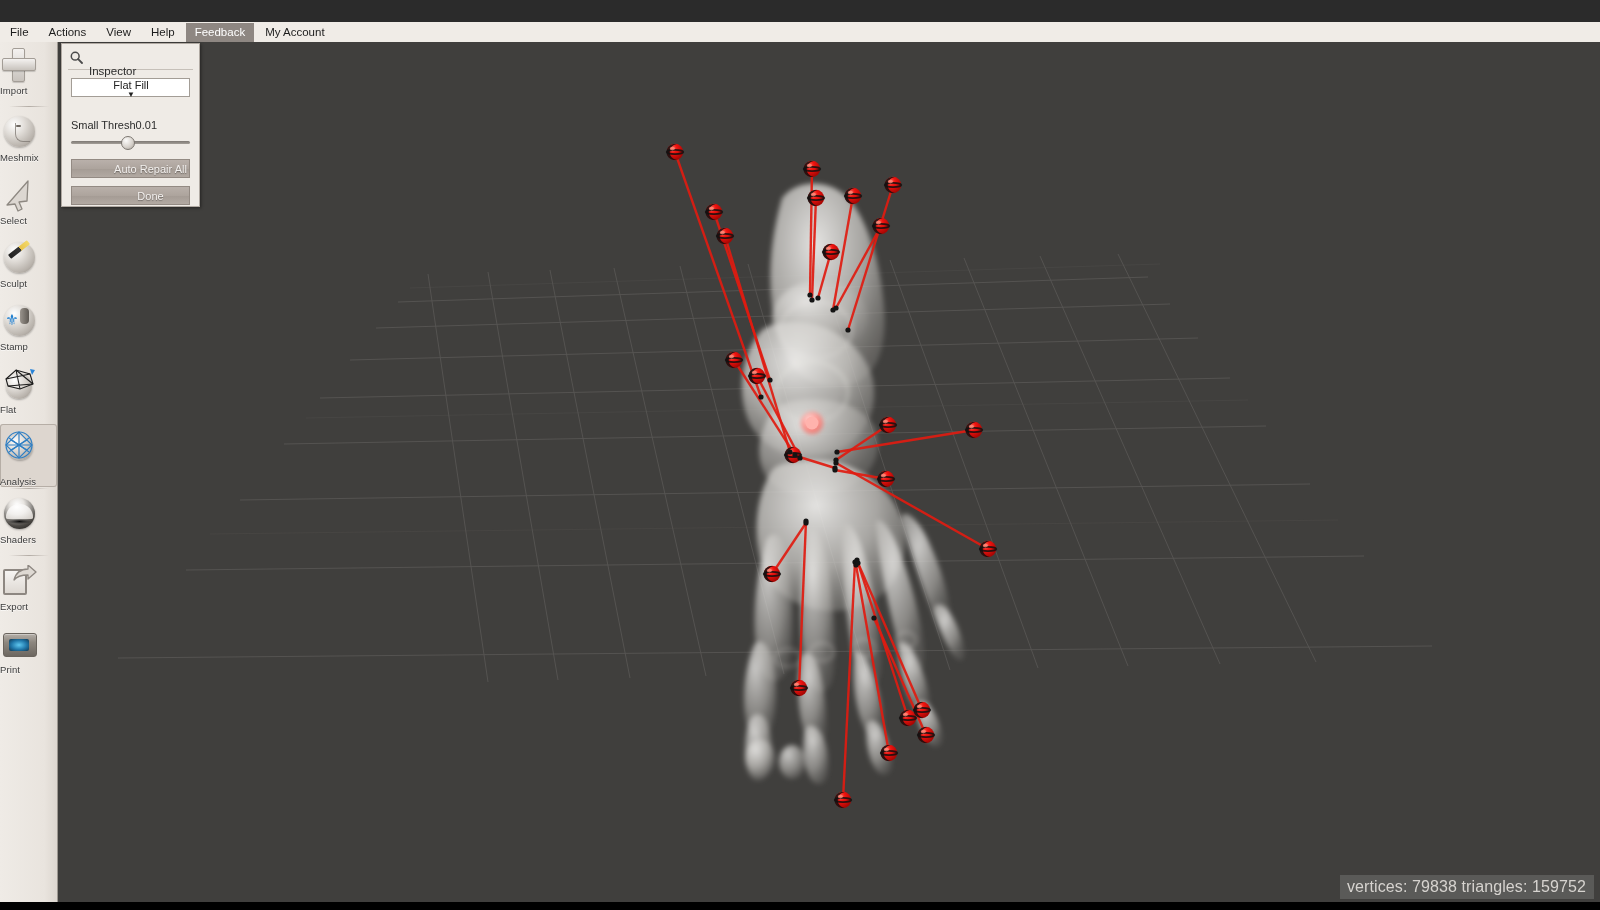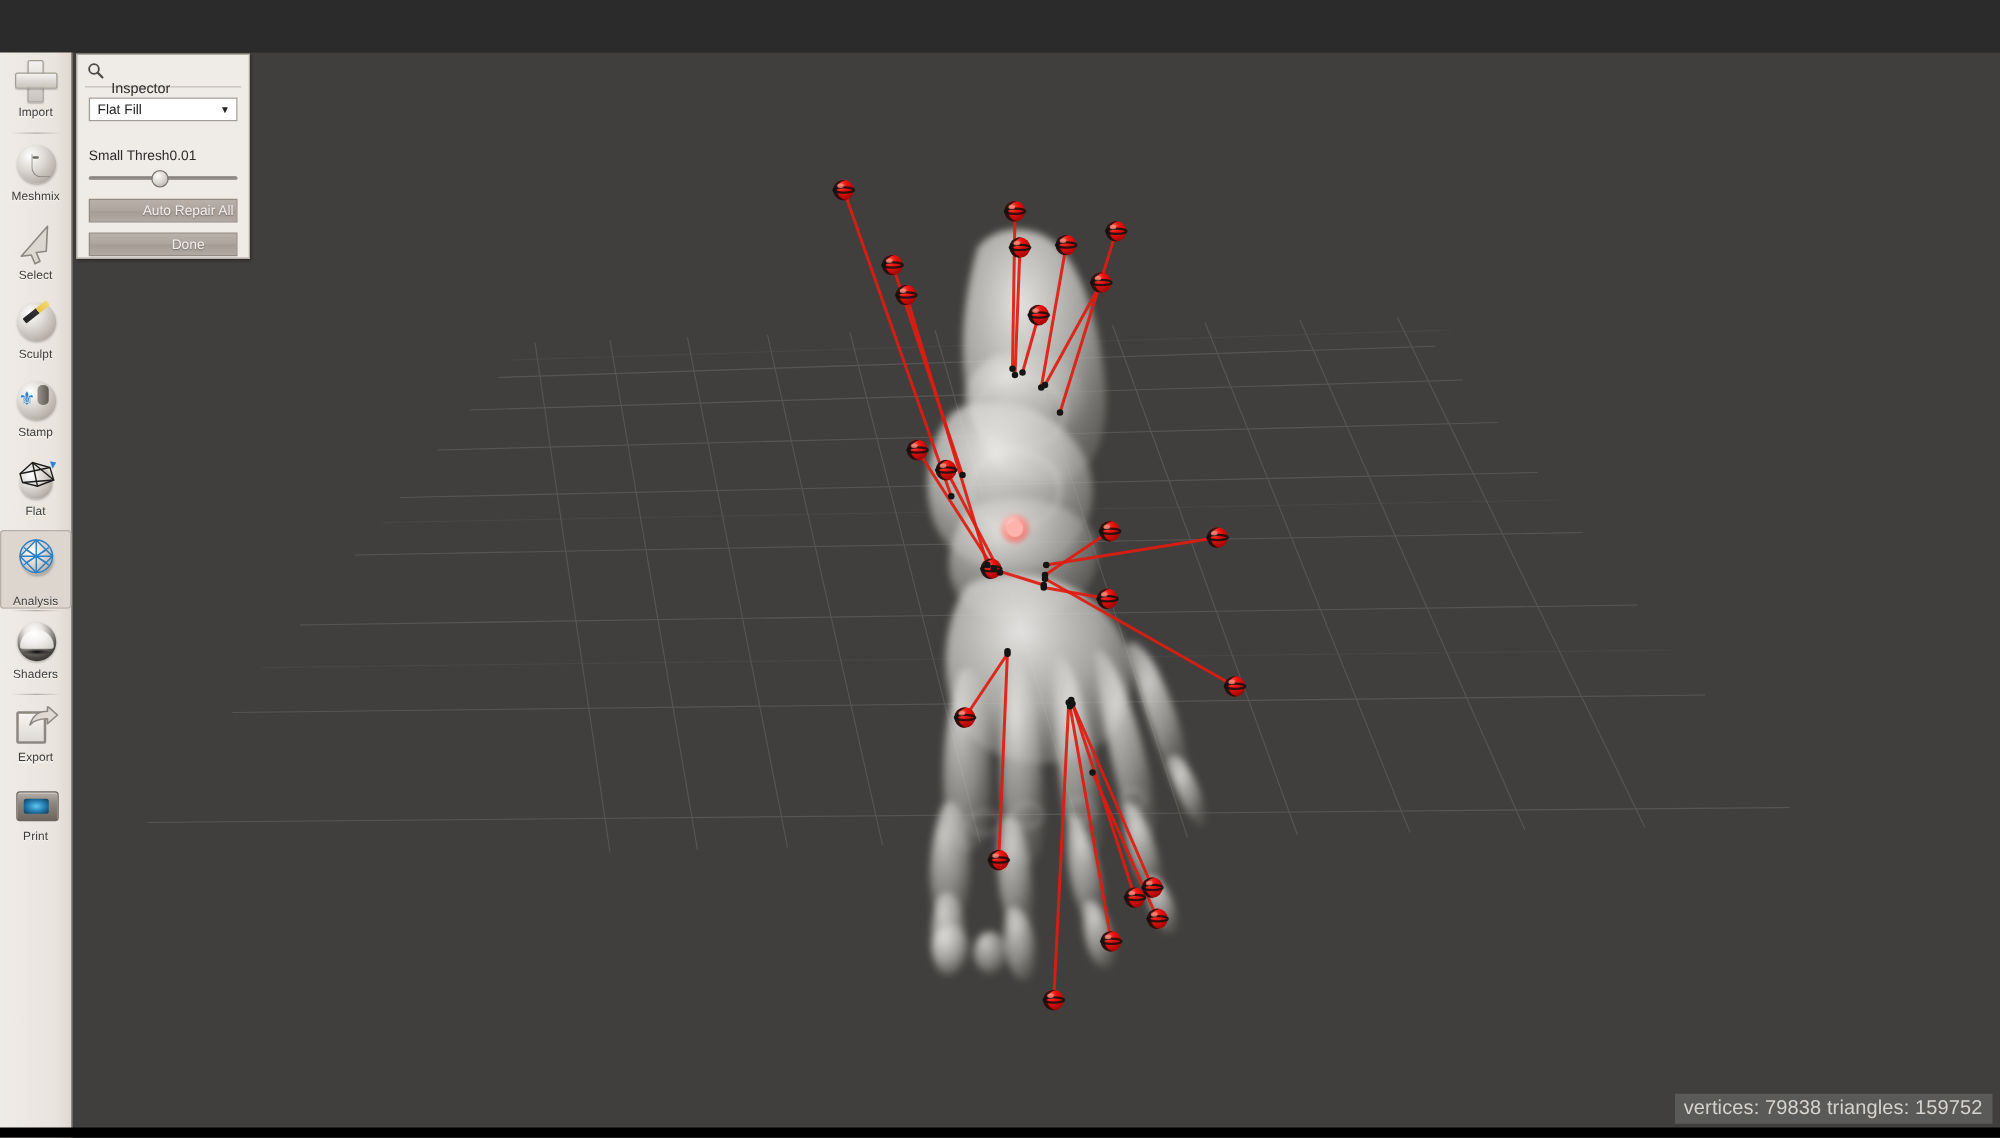--- a/index.html
+++ b/index.html
@@ -65,21 +65,21 @@
   .menu-item.active{background:#8e8782;color:#ffffff;}
 
   
   .toolbar{
     position:absolute;left:0;top:42px;width:57px;height:868px;
     background:linear-gradient(to right,#efebe6 0%,#e9e4de 78%,#ddd7d0 100%);
     border-right:1px solid #9d9891;
   }
   .tool{
     width:57px;height:63px;
-    display:flex;flex-direction:column;align-items:center;justify-content:flex-start;
+    display:flex;flex-direction:column;justify-content:flex-start;
     padding-top:4px;box-sizing:border-box;cursor:default;position:relative;
   }
   .tool.sel{
     background:#ddd6cf;
     box-shadow:inset 0 0 0 1px #b6aea6;
     border-radius:3px;
     gap:45px;
   }
   .tool .glyph{width:38px;height:38px;position:relative;}
   .tool .lbl{
@@ -156,21 +156,21 @@
     box-sizing:border-box;
   }
   .insp-head{display:flex;align-items:center;height:25px;padding-left:8px;}
   .insp-head .mag{width:13px;height:13px;position:relative;margin-right:6px;}
   .insp-title{font-size:11.5px;color:#2b2b2b;margin-top:29px;}
   .insp-rule{height:1px;background:#c6c0b9;margin:0 6px;}
   .insp-body{padding:8px 9px 0 9px;}
   .combo{
     height:19px;background:#ffffff;border:1px solid #a39d96;
     display:flex;align-items:center;justify-content:space-between;
-    padding:0 5px 0 6px;box-sizing:border-box;
+    padding:0 5px 0 6px;box-sizing:border-box;flex-direction:column;
   }
   .combo .txt{font-size:11px;color:#222;}
   .combo .chev{font-size:8px;color:#222;line-height:1;}
   .threshrow{display:flex;justify-content:flex-start;margin-top:22px;}
   .threshrow .k{font-size:11px;color:#2b2b2b;}
   .threshrow .v{font-size:11px;color:#2b2b2b;}
   .slider{position:relative;height:16px;margin-top:3px;}
   .slider .track{
     position:absolute;left:0;top:7px;width:100%;height:3px;border-radius:2px;
     background:linear-gradient(to bottom,#7d7873,#a39e98);
@@ -204,20 +204,28 @@
     padding:3px 8px 3px 7px;letter-spacing:.1px;white-space:nowrap;
   }
   .bottombar{position:absolute;left:0;bottom:0;width:1600px;height:8px;background:#000;}
 </style>
 </head>
 <body>
 
 <div id="app">
 
 
+  <div class="menubar">
+    <div class="menu-item">File</div>
+    <div class="menu-item">Actions</div>
+    <div class="menu-item">View</div>
+    <div class="menu-item">Help</div>
+    <div class="menu-item active">Feedback</div>
+    <div class="menu-item">My Account</div>
+  </div>
 
   <div class="viewport">
     <svg width="1542" height="868" viewBox="0 0 1542 868">
       <defs>
         <radialGradient id="boneG" cx="40%" cy="30%" r="75%">
           <stop offset="0%" stop-color="#f2f1ef" stop-opacity="0.92"></stop>
           <stop offset="55%" stop-color="#cfcdc9" stop-opacity="0.72"></stop>
           <stop offset="100%" stop-color="#8e8c88" stop-opacity="0.42"></stop>
         </radialGradient>
         <radialGradient id="boneG2" cx="35%" cy="28%" r="78%">

